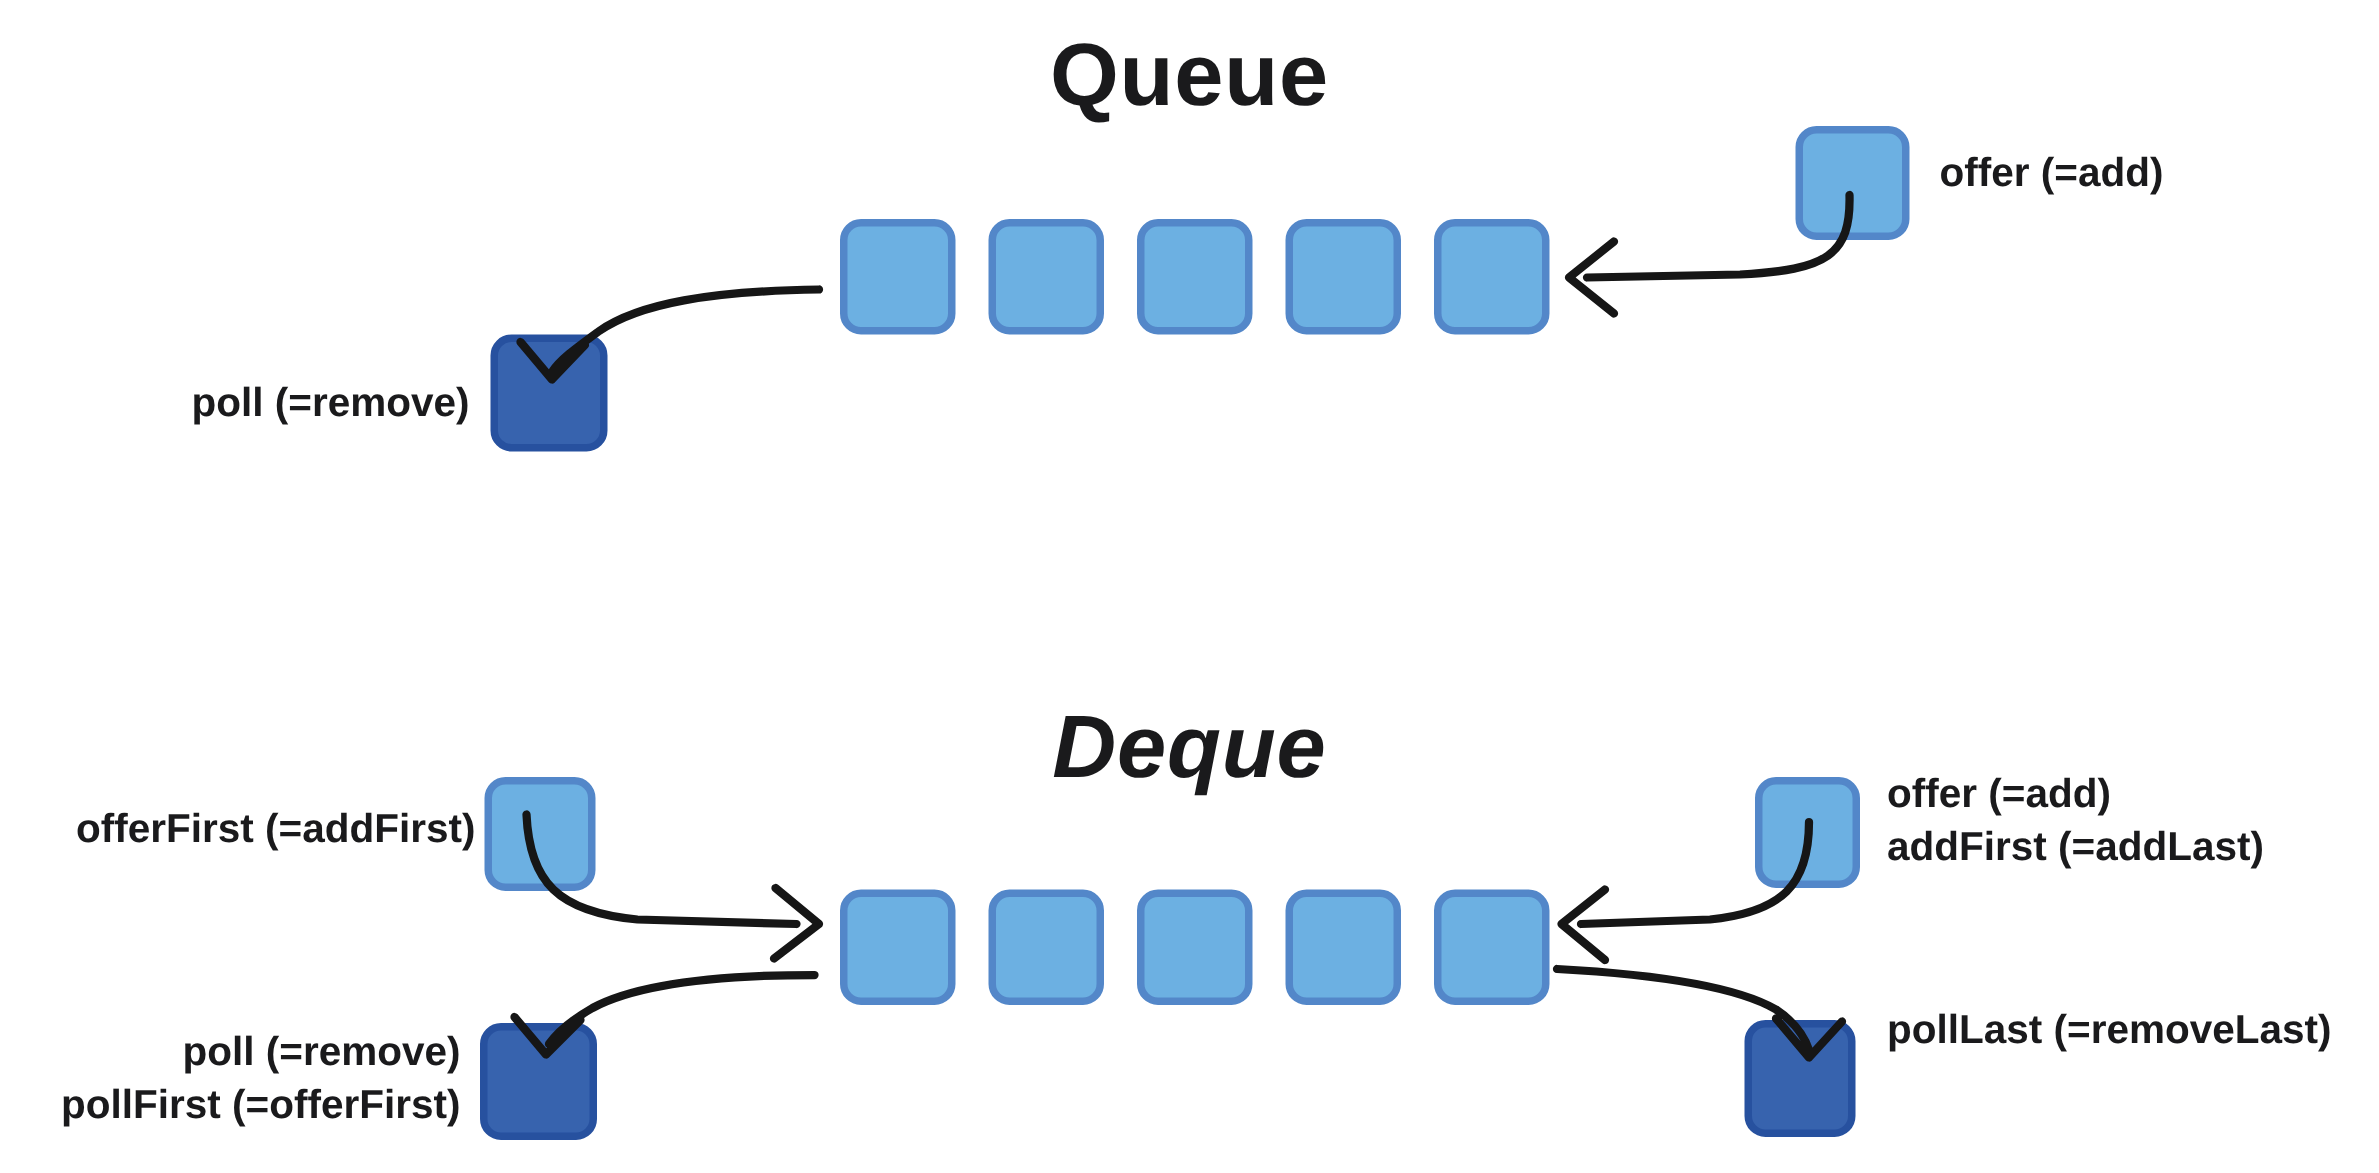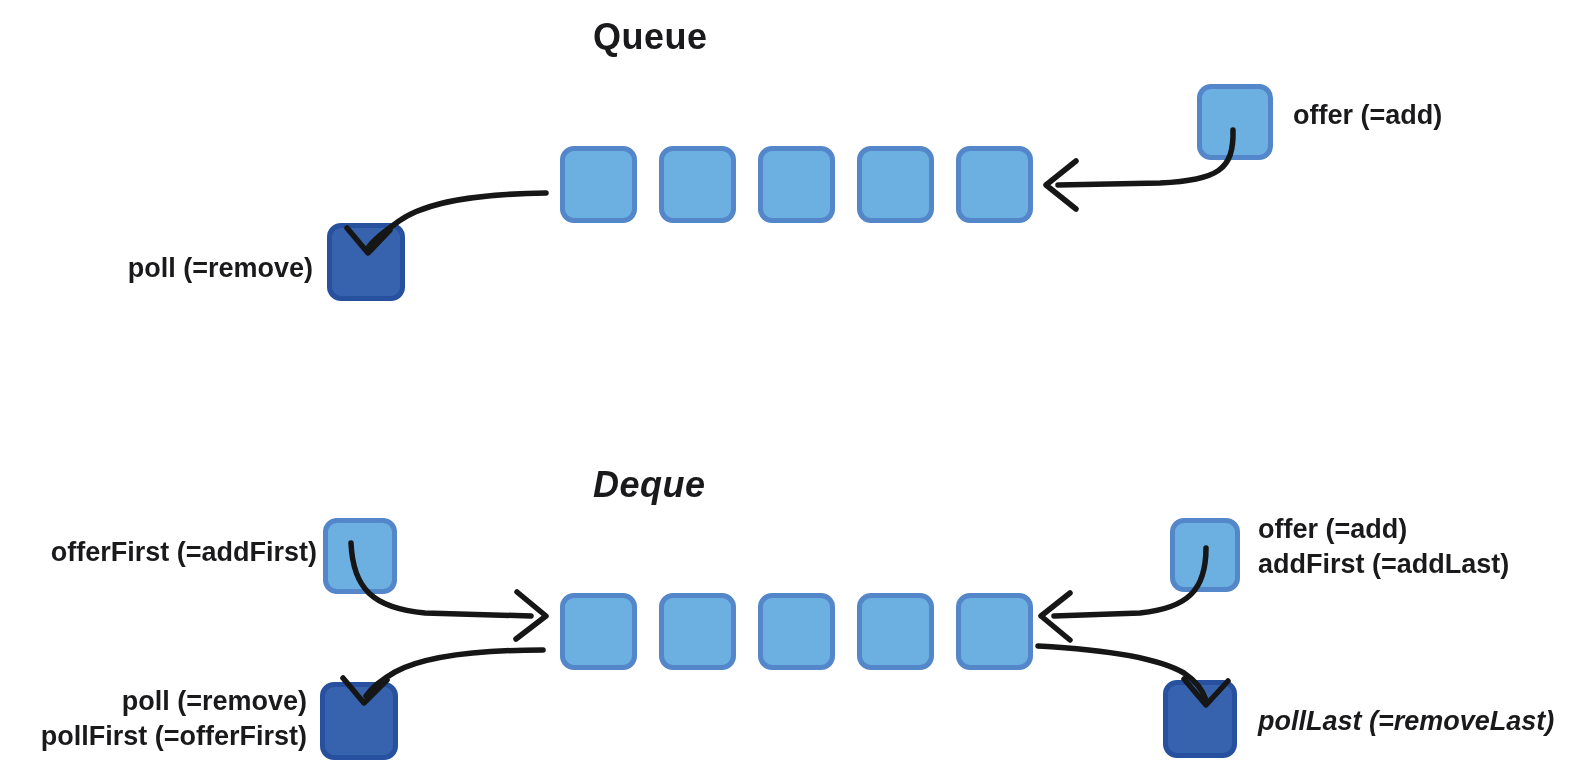--- a/index.html
+++ b/index.html
@@ -19,22 +19,22 @@
     position: absolute;
     inset: 0;
     width: 100%;
     height: 100%;
     z-index: 10;
     pointer-events: none;
   }
   .section-title {
     position: absolute;
     width: 400px;
-    text-align: left;
-    font-size: 36px;
+    text-align: center;
+    font-size: 59px;
     font-weight: 700;
     letter-spacing: 0.5px;
     color: var(--text, #1a1a1c);
   }
   .title-queue { left: 593px; top: 16px; }
   .title-deque { left: 593px; top: 464px; font-style: italic; }
 
   .cell-row {
     position: absolute;
     display: flex;
@@ -75,21 +75,21 @@
     line-height: 35px;
     color: var(--text, #1a1a1c);
     white-space: nowrap;
   }
   .label.align-right { text-align: right; }
   .q-offer-label      { left: 1293px; top: 98px; }
   .q-poll-label       { left: 88px;   top: 251px; width: 225px; }
   .d-offerfirst-label { left: 40px;   top: 535px; width: 277px; }
   .d-offerlast-label  { left: 1258px; top: 512px; }
   .d-pollfirst-label  { left: 10px;   top: 684px; width: 297px; }
-  .d-polllast-label   { left: 1258px; top: 704px; font-style: italic; }
+  .d-polllast-label   { left: 1258px; top: 669px; }
 </style>
 </head>
 <body>
 
 <div class="canvas">
 
   <svg class="arrow-layer" viewBox="0 0 1586 782" fill="none" stroke="var(--arrow, #161616)" stroke-width="5.5" stroke-linecap="round" stroke-linejoin="round">
     <path d="M 1233 130 C 1234 170 1218 180 1160 183 L 1058 185 M 1076 161 L 1046 185 L 1076 209"></path>
     <path d="M 546 193 C 475 194 426 202 399 221 C 384 232 373 240 368 248 M 347 228 L 368 253 L 390 230"></path>
     <path d="M 351 543 C 353 588 372 608 425 613 L 531 616 M 517 592 L 546 616 L 516 639"></path>

